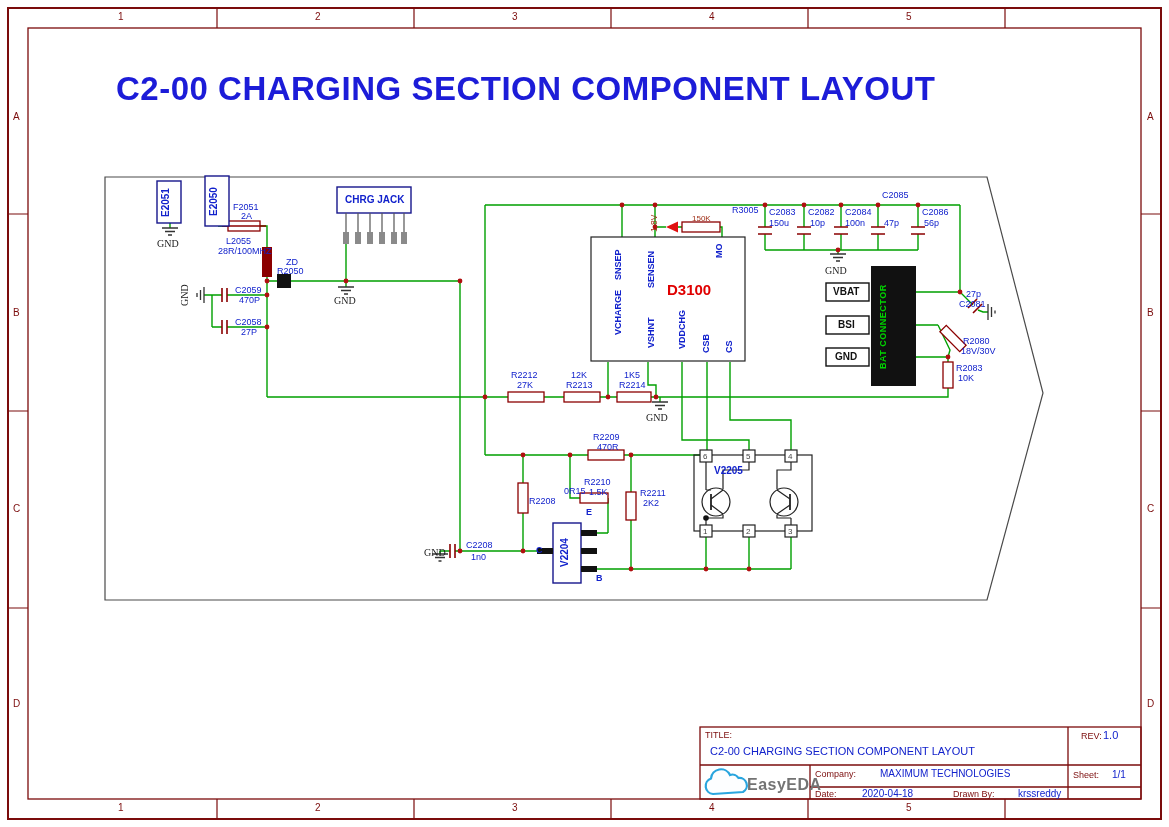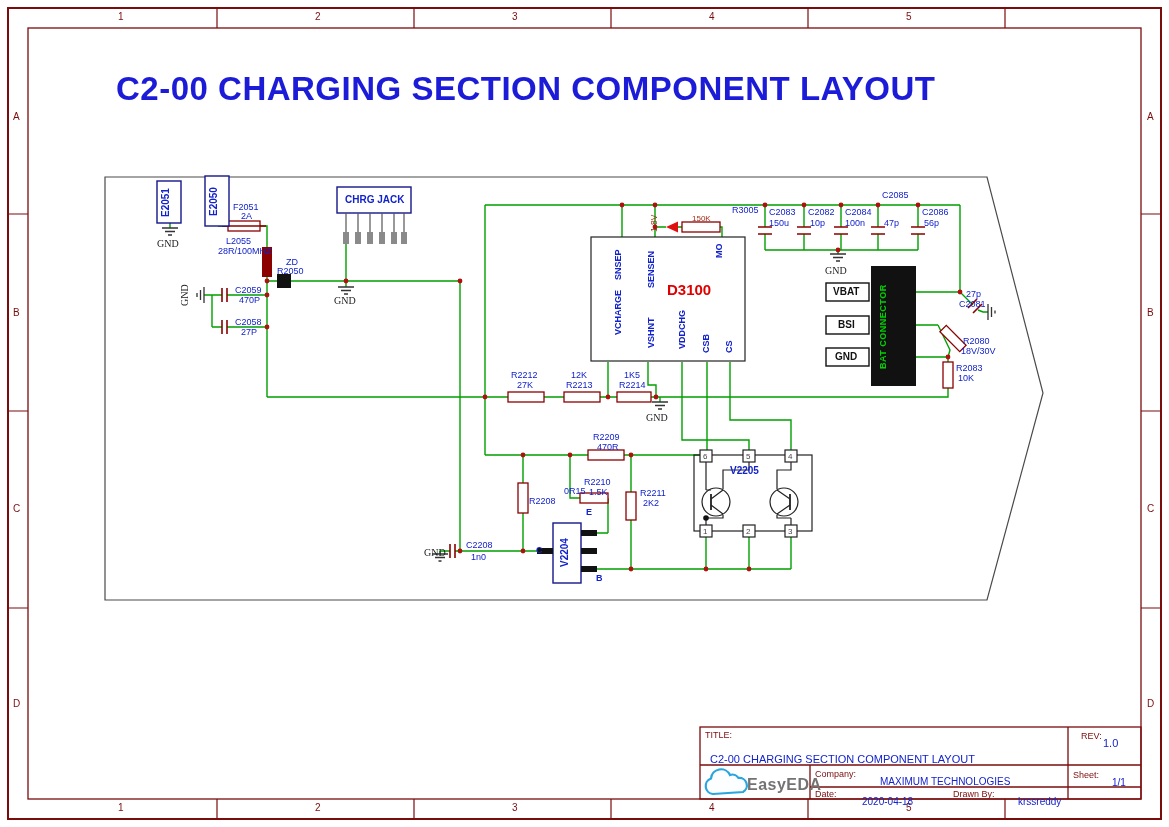--- a/index.html
+++ b/index.html
@@ -8,21 +8,21 @@
   #stage{position:absolute;left:0;top:0;width:1169px;height:827px;}
   svg.layer{position:absolute;left:0;top:0;}
   .lbl{position:absolute;font-size:9px;color:#1222cc;white-space:nowrap;line-height:1;}
   .bold{font-weight:bold;}
   .maroon{color:#a03018;}
   .red{color:#e00000;}
   .gnd{position:absolute;font-family:"Liberation Serif",serif;font-size:10px;color:#1a1a1a;line-height:1;white-space:nowrap;}
   .vt{writing-mode:vertical-rl;transform:rotate(180deg);text-align:center;}
   .bnum{position:absolute;font-size:10px;color:#7b0c0c;line-height:1;}
   .tb{position:absolute;font-size:9px;color:#7b0c0c;line-height:1;white-space:nowrap;}
-  .tbv{position:absolute;font-size:10px;color:#1222cc;line-height:1;white-space:nowrap;margin-top:8px;}
+  .tbv{position:absolute;font-size:10px;color:#1222cc;line-height:1;white-space:nowrap;}
   .title{position:absolute;left:116px;top:70px;font-size:33px;color:#1c1cd8;font-weight:600;
          letter-spacing:0.5px;white-space:nowrap;}
   .pinlbl{position:absolute;font-size:9px;font-weight:bold;color:#1222cc;line-height:1;white-space:nowrap;}
   .black{color:#111;}
   .green{color:#00d200;}
   .logo-text{position:absolute;left:747px;top:776px;font-size:16px;font-weight:bold;color:#737373;letter-spacing:0.5px;}
 </style>
 </head>
 <body>
 
@@ -298,21 +298,21 @@
 <div class="lbl" style="left:529px;top:497px;text-align:center;">R2208</div>
 <div class="lbl" style="left:466px;top:541px;">C2208</div>
 <div class="lbl" style="left:471px;top:553px;">1n0</div>
 <div class="gnd" style="left:424px;top:548px;">GND</div>
 
 <div class="pinlbl vt" style="left:560px;top:527px;height:52px;width:14px;font-size:10px;">V2204</div>
 <div class="pinlbl" style="left:586px;top:508px;">E</div>
 <div class="pinlbl" style="left:536px;top:546px;">C</div>
 <div class="pinlbl" style="left:596px;top:574px;">B</div>
 
-<div class="pinlbl" style="left:714px;top:466px;font-size:10px;margin-left:16px;">V2205</div>
+<div class="pinlbl" style="left:714px;top:466px;font-size:10px;">V2205</div>
 <div class="lbl" style="left:703px;top:453px;font-size:8px;color:#444;">6</div>
 <div class="lbl" style="left:746px;top:453px;font-size:8px;color:#444;">5</div>
 <div class="lbl" style="left:788px;top:453px;font-size:8px;color:#444;">4</div>
 <div class="lbl" style="left:703px;top:528px;font-size:8px;color:#444;">1</div>
 <div class="lbl" style="left:746px;top:528px;font-size:8px;color:#444;">2</div>
 <div class="lbl" style="left:788px;top:528px;font-size:8px;color:#444;">3</div>
 
 <div class="tb" style="left:705px;top:731px;">TITLE:</div>
 <div class="tbv" style="left:710px;top:746px;font-size:11px;">C2-00 CHARGING SECTION COMPONENT LAYOUT</div>
 <div class="tb" style="left:1073px;top:732px;margin-left:8px;">REV:</div>

